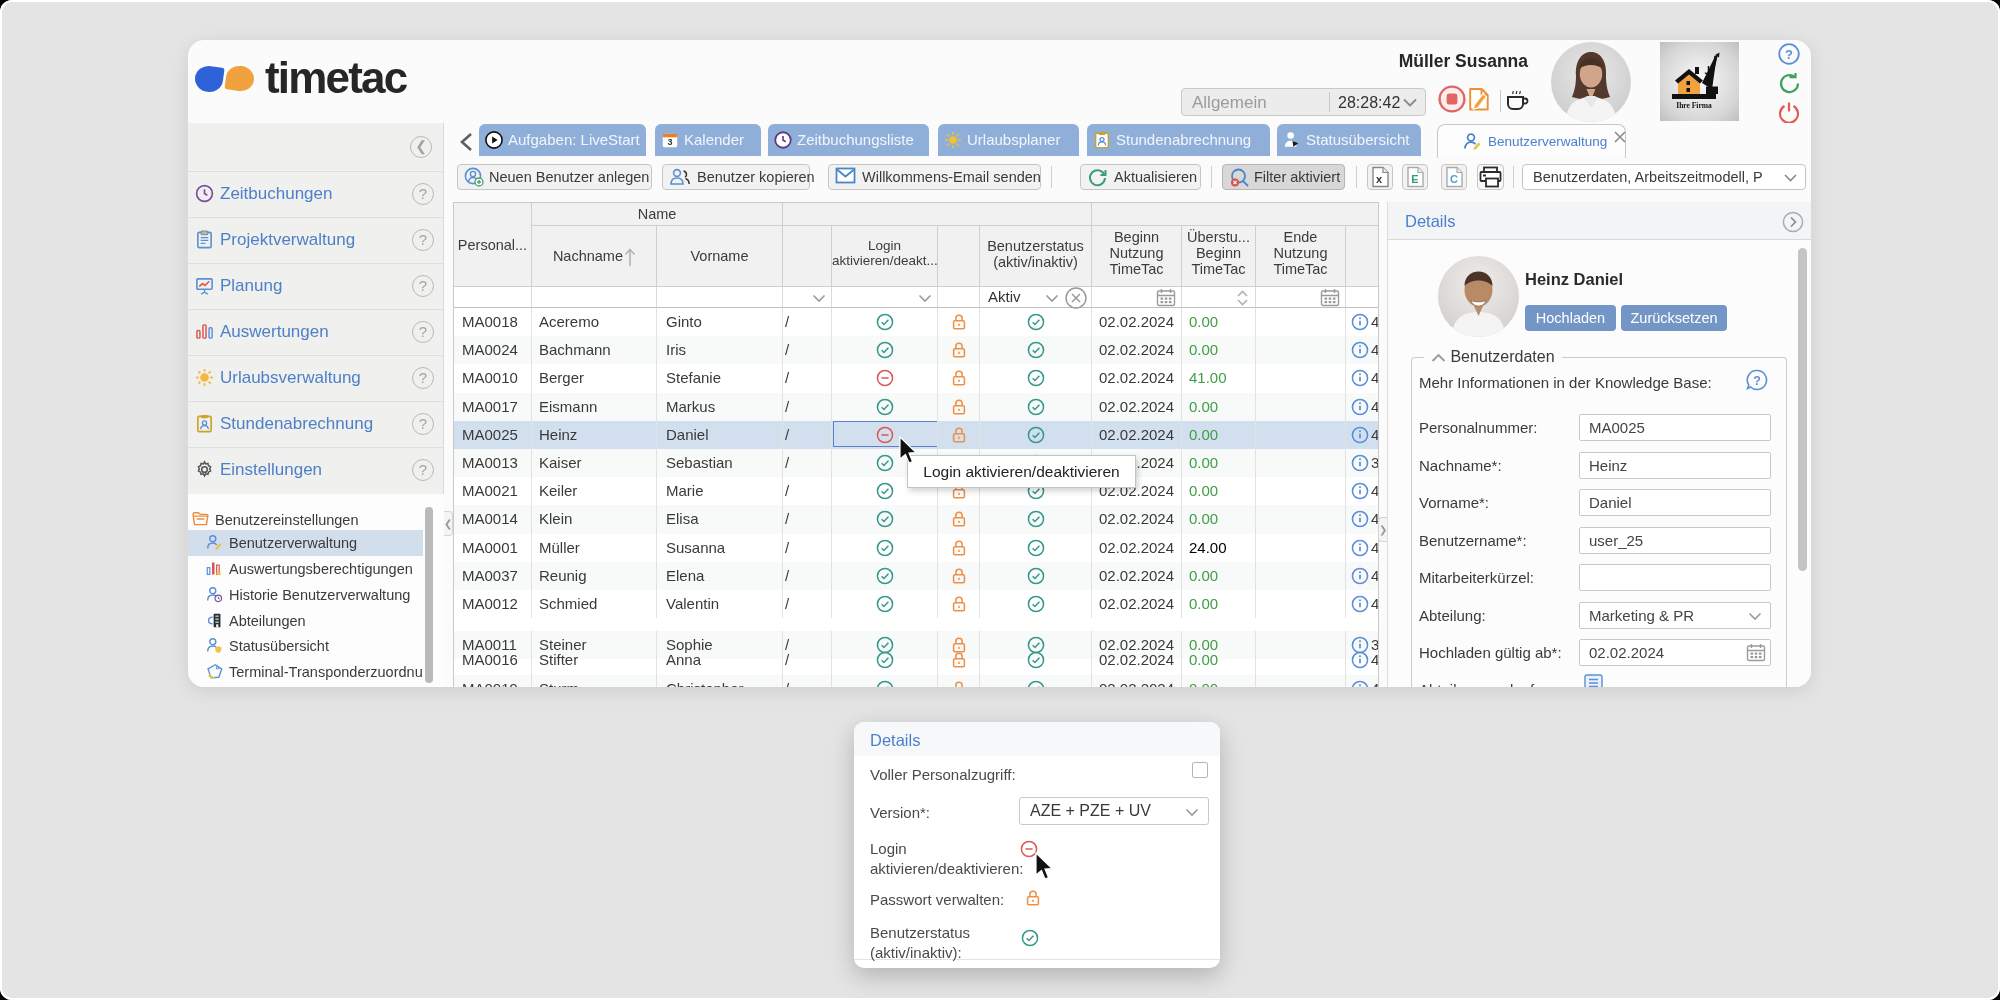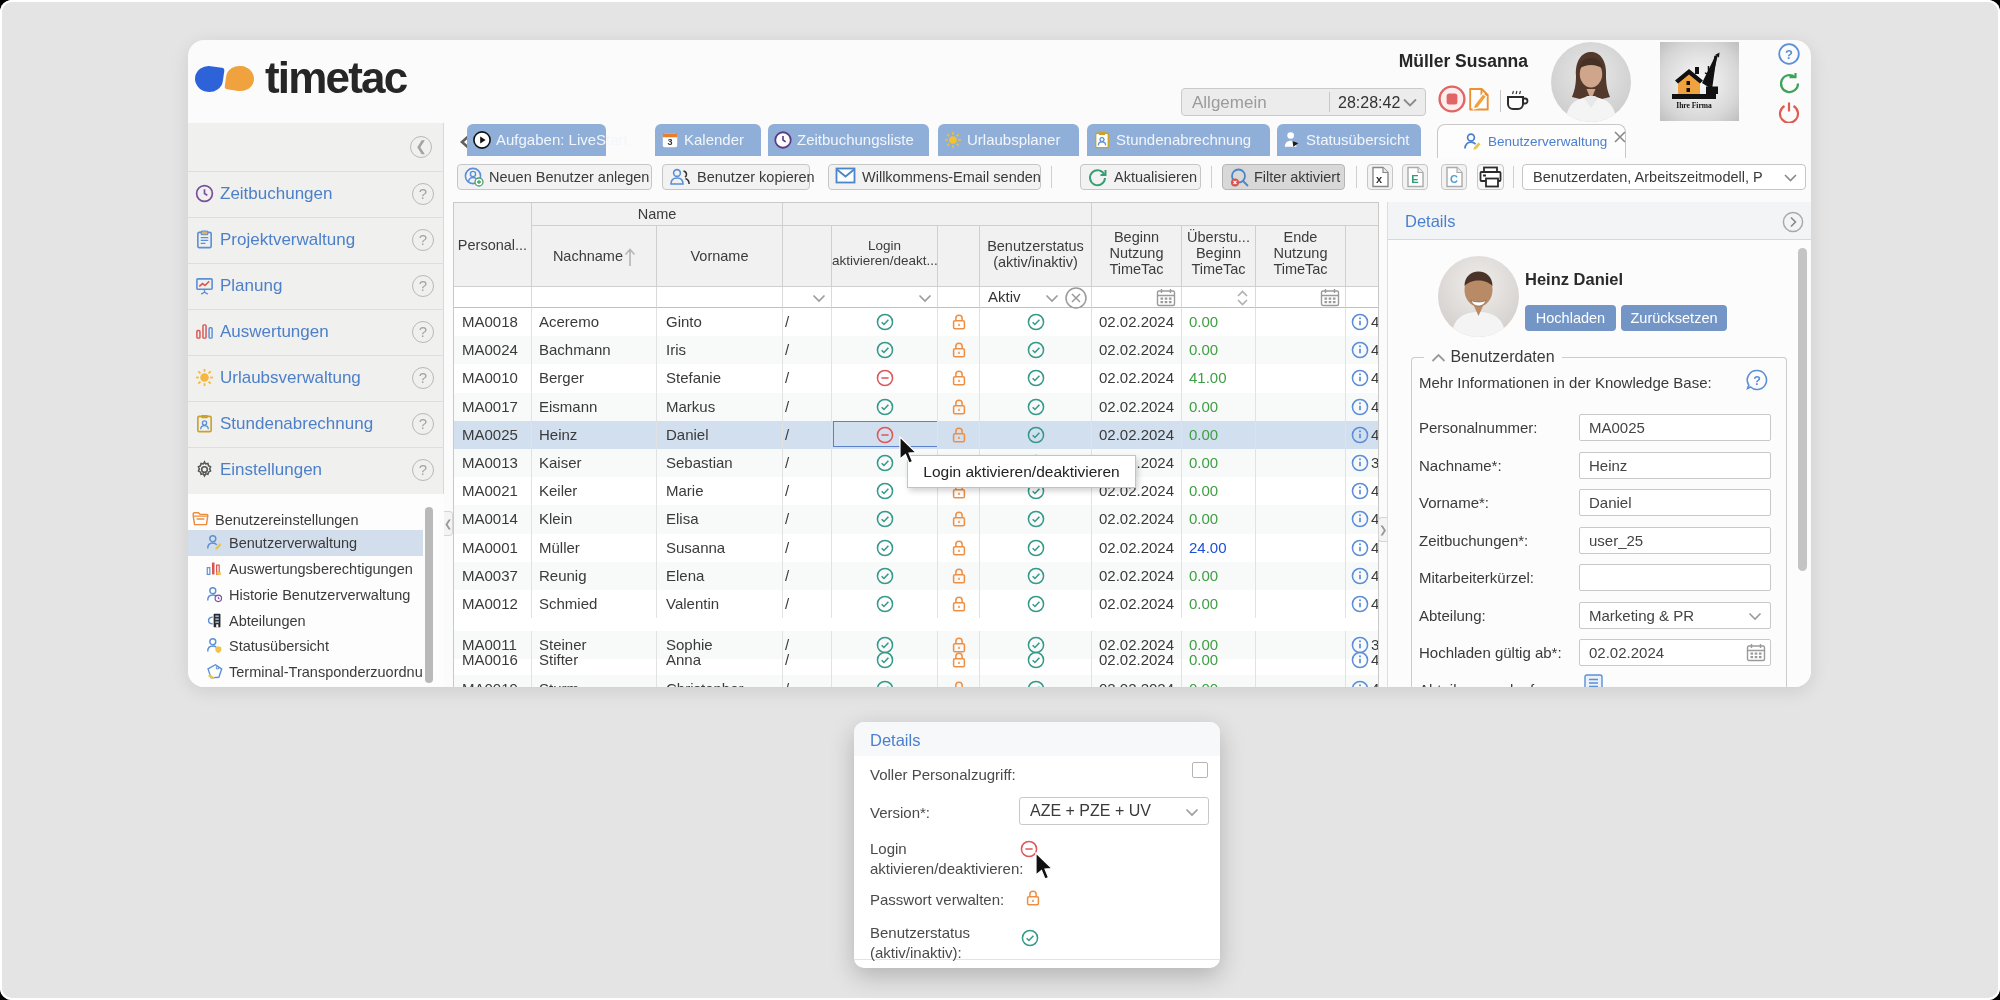--- a/index.html
+++ b/index.html
@@ -325,21 +325,21 @@
     <div class="t" style="left:41px">Terminal-Transponderzuordnu</div>
             </div>
             <div id="sbar"></div>
           </div>
   </div>
 
   <svg class="abs" style="left:458px;top:132px" width="18" height="20" viewBox="0 0 18 20">
           <path d="M13 2 L4 10 L13 18" stroke="#5f5f5f" stroke-width="2.6" fill="none"></path>
         </svg>
   <div id="tabs">
-          <div class="tab" style="left:467px;width:139px">
+          <div class="tab" style="left:479px;width:167px">
     <svg class="tabicon" style="left:6px" viewBox="0 0 20 20">
               <circle cx="10" cy="10" r="9" fill="#fff" stroke="#111" stroke-width="1.8"></circle>
               <path d="M8 6 l6 4 -6 4 z" fill="#111"></path>
             </svg>
     <div class="t" style="left:29px">Aufgaben: LiveStart</div>
           </div>
           <div class="tab" style="left:655px;width:106px">
     <svg class="tabicon" style="left:6px" viewBox="0 0 20 20">
               <rect x="2" y="3" width="16" height="15" rx="2" fill="#fff"></rect>
               <rect x="2" y="3" width="16" height="4" fill="#e87d2c"></rect>
@@ -967,21 +967,21 @@
             </div>
             <div class="dc" style="left:526px;width:112px">
               <div class="abs" style="left:47px;top:5px">
                 <svg class="ic18" viewBox="0 0 20 20">
                   <circle cx="10" cy="10" r="8.4" fill="none" stroke="#35998a" stroke-width="1.7"></circle>
                   <path d="M6.3 10.3 l2.5 2.5 l5-5.3" fill="none" stroke="#35998a" stroke-width="1.7"></path>
                 </svg>
               </div>
             </div>
             <div class="dc" style="left:638px;width:90px;text-align:center">02.02.2024</div>
-            <div class="dc" style="left:728px;width:74px;padding-left:7px;color:#1d4ed8">24.00</div>
+            <div class="dc" style="left:728px;width:74px;padding-left:7px;color:#000000">24.00</div>
             <div class="dc" style="left:802px;width:90px"></div>
             <div class="dc" style="left:892px;width:34px;border-right:none">
               <div class="abs" style="left:5px;top:5px">
                 <svg class="ic18" viewBox="0 0 20 20">
                   <circle cx="10" cy="10" r="8.4" fill="none" stroke="#5b8dd9" stroke-width="1.7"></circle>
                   <path d="M10 8.5 v5" stroke="#5b8dd9" stroke-width="1.9"></path>
                   <circle cx="10" cy="5.8" r="1.1" fill="#5b8dd9"></circle>
                 </svg>
               </div>
               <div class="abs" style="left:25px;top:0;font-size:15px">4</div>
@@ -1246,21 +1246,21 @@
           <svg class="abs" style="left:358px;top:167px" width="22" height="22" viewBox="0 0 22 22">
             <path d="M11 1.5 a9.5 9.5 0 1 1 -6.4 16.5 l-3 1.5 l1.2-3.4 A9.5 9.5 0 0 1 11 1.5 z" fill="none" stroke="#5b8fd6" stroke-width="1.6"></path>
             <text x="11" y="15.5" font-size="12.5" font-weight="bold" fill="#5b8fd6" text-anchor="middle">?</text>
           </svg>
           <div class="frow" style="left:31px;top:217px">Personalnummer:</div>
           <div class="finput" style="top:212px">MA0025</div>
           <div class="frow" style="left:31px;top:254.5px">Nachname*:</div>
           <div class="finput" style="top:249.5px">Heinz</div>
           <div class="frow" style="left:31px;top:292px">Vorname*:</div>
           <div class="finput" style="top:287px">Daniel</div>
-          <div class="frow" style="left:31px;top:329.5px">Zeitbuchungen*:</div>
+          <div class="frow" style="left:31px;top:329.5px">Benutzername*:</div>
           <div class="finput" style="top:324.5px">user_25</div>
           <div class="frow" style="left:31px;top:367px">Mitarbeiterkürzel:</div>
           <div class="finput" style="top:362px"></div>
           <div class="frow" style="left:31px;top:404.5px">Abteilung:</div>
           <div class="finput" style="top:399.5px">Marketing &amp; PR<div class="abs" style="right:8px;top:9px">
               <svg width="14" height="9" viewBox="0 0 14 9">
                 <path d="M1.5 1.5 L7 7 L12.5 1.5" stroke="#9a9a9a" stroke-width="1.6" fill="none"></path>
               </svg>
             </div></div>
           <div class="frow" style="left:31px;top:442px">Hochladen gültig ab*:</div>

